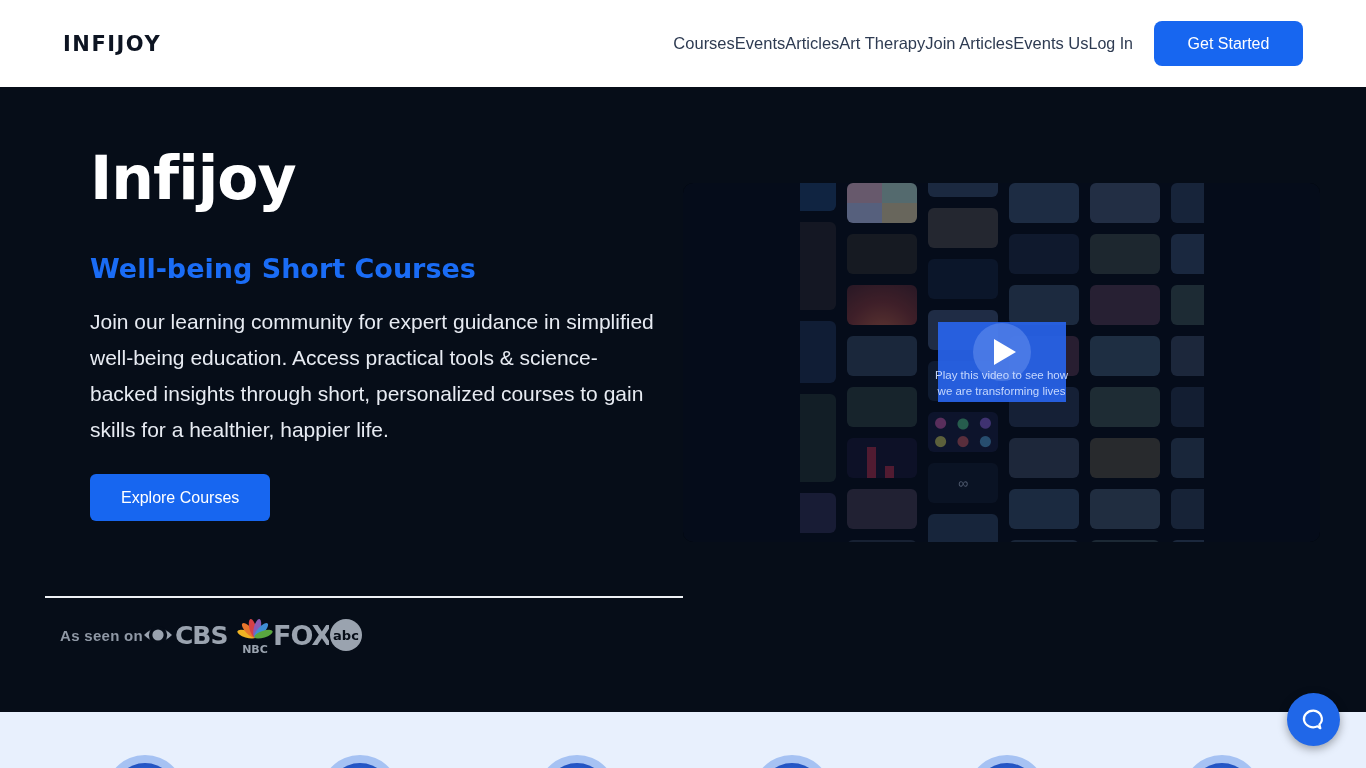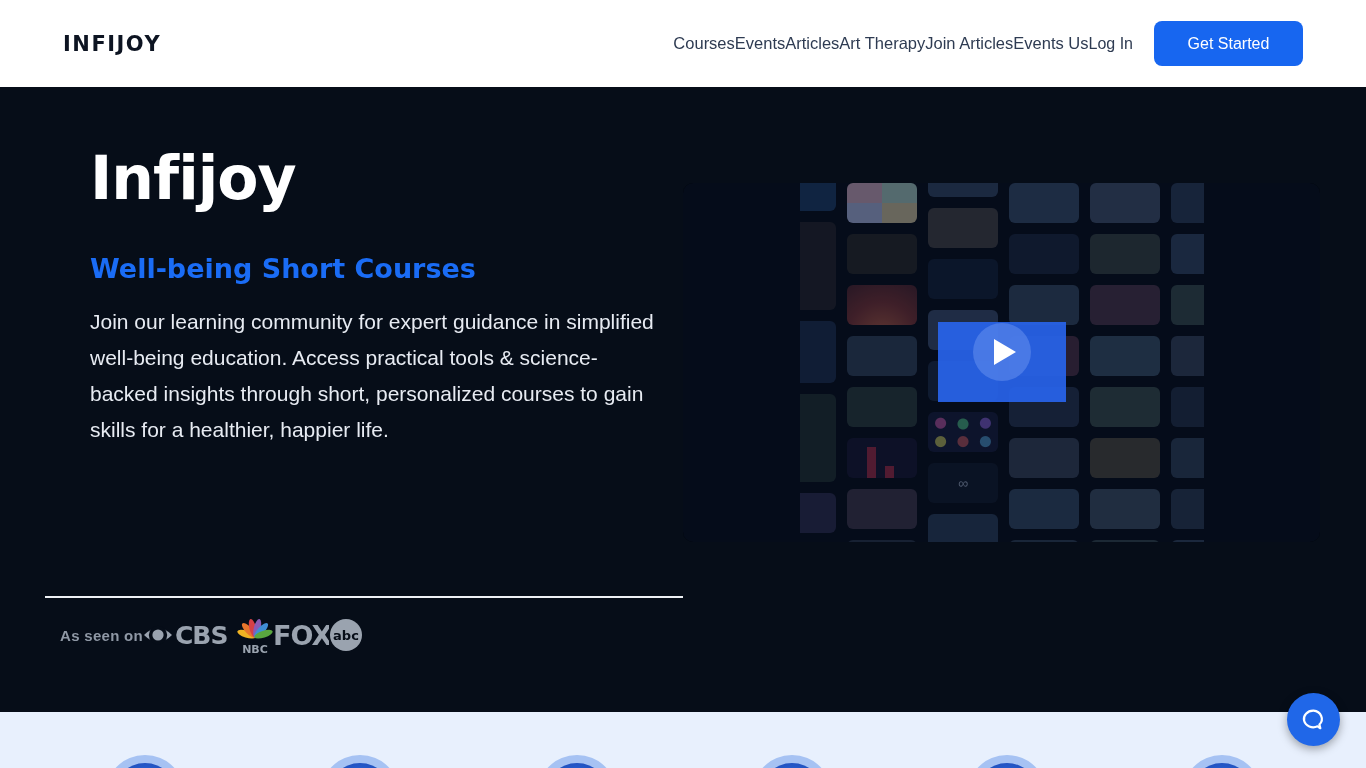--- a/index.html
+++ b/index.html
@@ -102,20 +102,21 @@
   </div>
   <div class="login">Log In</div>
   <button class="cta-btn">Get Started</button>
 </div>
 
 <div class="hero">
   <div class="hero-left">
     <div class="hero-title">Infijoy</div>
     <div class="hero-sub">Well-being Short Courses</div>
     <div class="hero-desc">Join our learning community for expert guidance in simplified well-being education. Access practical tools &amp; science-backed insights through short, personalized courses to gain skills for a healthier, happier life.</div>
+    <button class="explore-btn">Explore Courses</button>
   </div>
 
   <div class="divider"></div>
 
   <div class="press">
     <div class="press-label">As seen on</div>
 
     <svg width="94" height="30" viewBox="0 0 94 30">
       <path class="gray" d="M1 15 Q15 1 29 15 Q15 29 1 15 Z"></path>
       <circle cx="15" cy="15" r="9.2" fill="#060d18"></circle>
@@ -205,20 +206,24 @@
             <div class="vthumb" style="height: 40px; background: rgb(43, 56, 69);"></div>
             <div class="vthumb" style="height: 40px; background: rgb(54, 68, 83);"></div>
           </div>
         </div>
     </div>
     <div class="vshade"></div>
     <div class="playbox">
       <div class="playcircle">
         <div class="playtri"></div>
       </div>
+      <div class="playtext">
+        <span>Play this video to see how</span><br>
+        <span>we are transforming lives</span>
+      </div>
     </div>
   </div>
 </div>
 
 <div class="features">
   <div class="circle" style="left:105px">
       <div class="circle-inner"></div>
     </div>
   <div class="circle" style="left:320px">
       <div class="circle-inner"></div>

